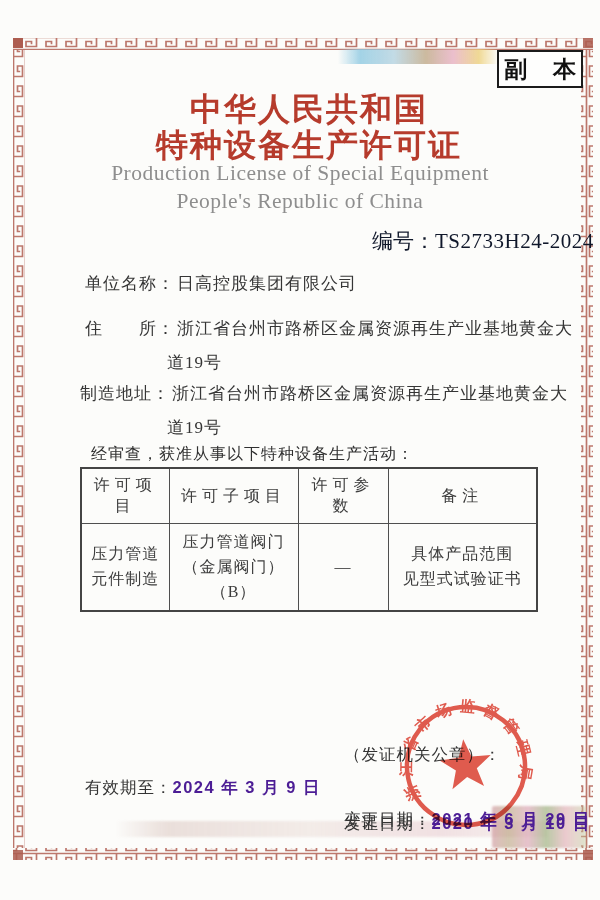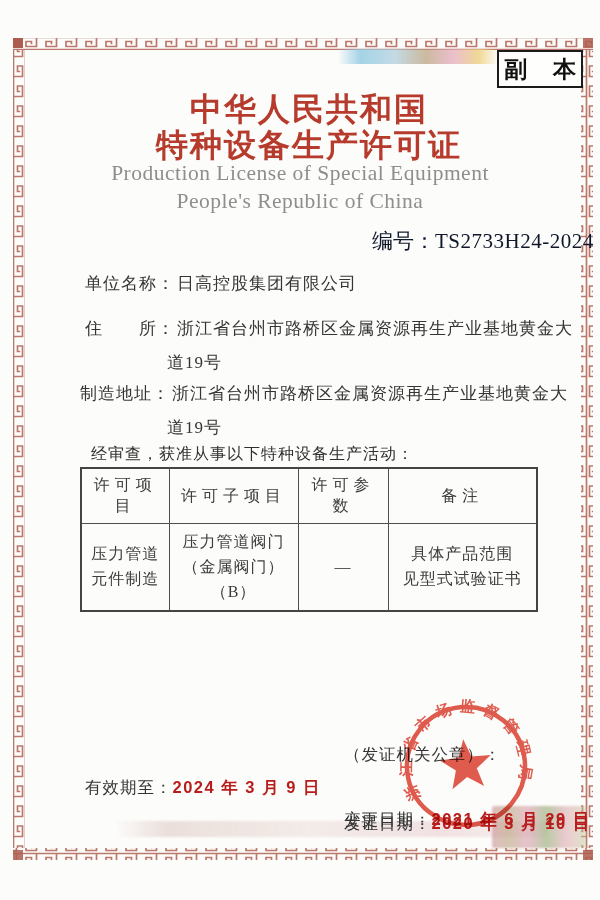--- a/index.html
+++ b/index.html
@@ -63,21 +63,21 @@
   .lic-table td{height:52px;letter-spacing:1px;line-height:1.55;}
   
   .foot{position:absolute;font-size:16.5px;color:#343434;letter-spacing:1px;white-space:nowrap;}
   .ft-issuer{left:85px;top:744px;}
   .ft-valid{left:85px;top:777px;}
   .ft-sealnote{left:344px;top:744px;}
   .ft-issue{left:344px;top:777px;margin-top:36px;}
   .ft-change{left:344px;top:809px;}
   .date-num{
     font-family:"Liberation Sans","DejaVu Sans",sans-serif;
-    font-weight:bold;font-size:16.5px;color:#b91c1c;letter-spacing:1.5px;
+    font-weight:bold;font-size:16.5px;color:#4c1d95;letter-spacing:1.5px;
   }
   
   .seal{
     position:absolute;left:398px;top:698px;width:136px;height:136px;
     mix-blend-mode:multiply;opacity:.9;transform:rotate(-6deg);z-index:5;
   }
   .seal text{
     font-family:"Liberation Sans","DejaVu Sans",sans-serif;
     font-weight:bold;font-size:15px;fill:#df4a3c;letter-spacing:7.5px;
   }

